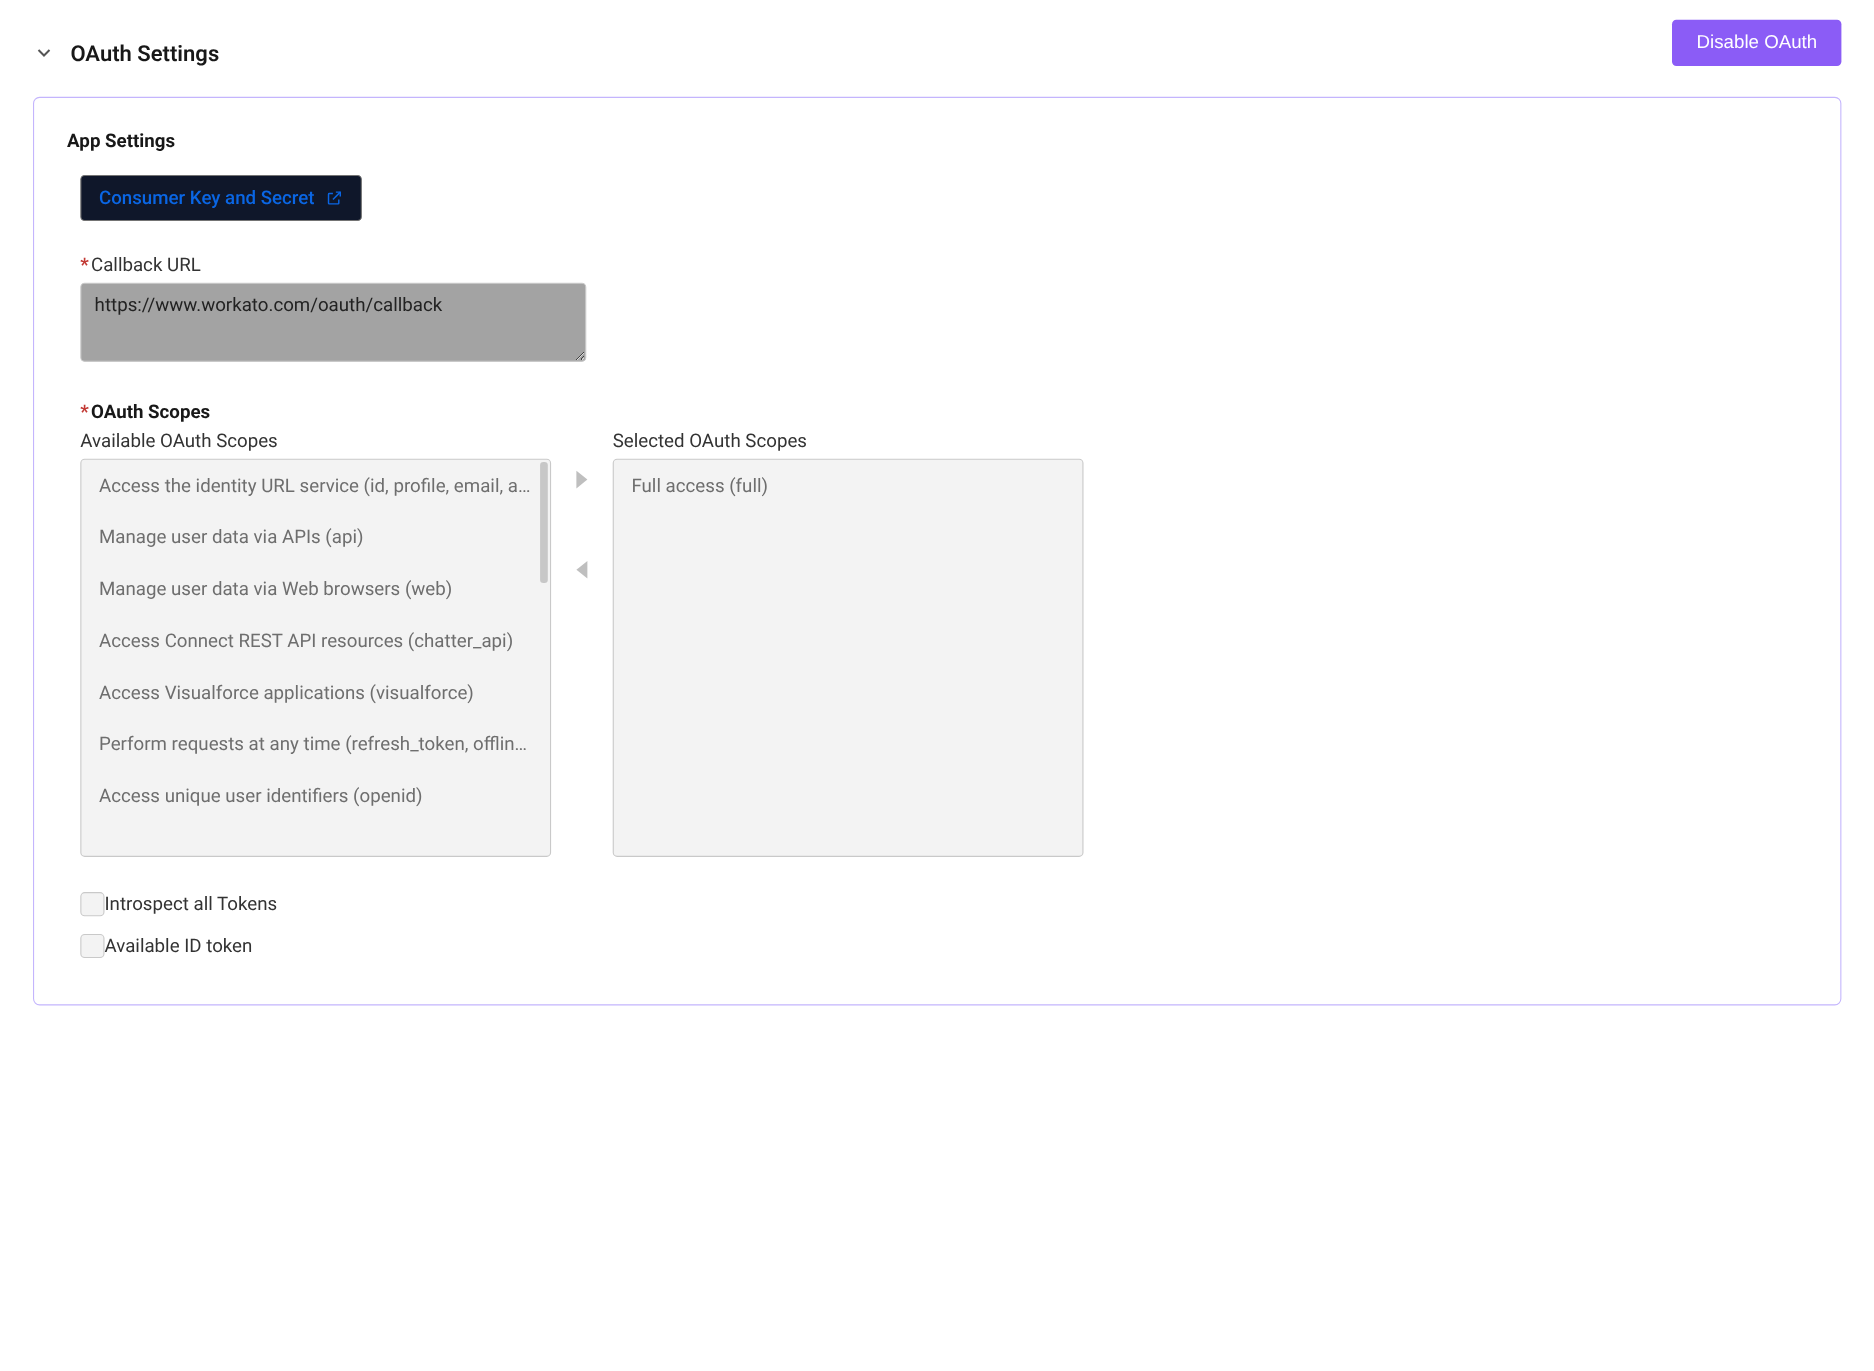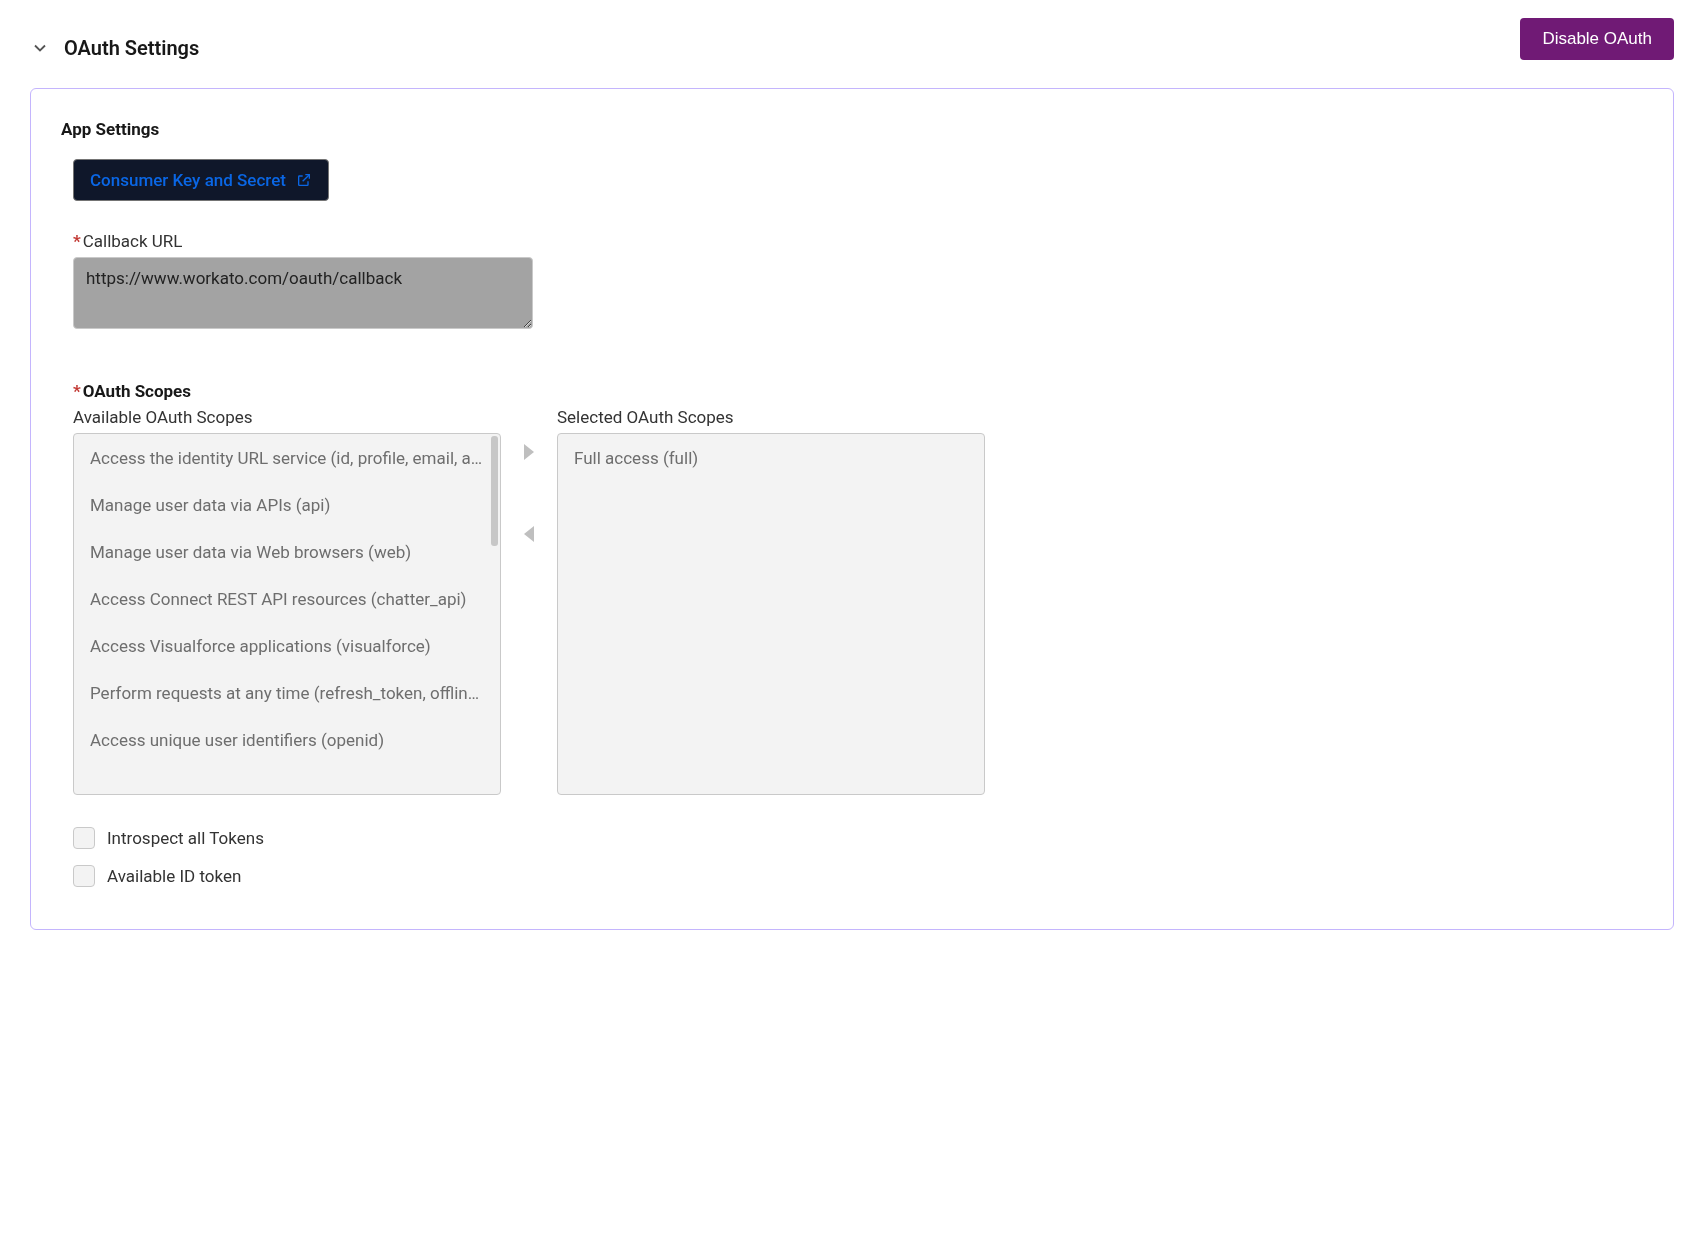--- a/index.html
+++ b/index.html
@@ -25,21 +25,21 @@
     height: 20px;
     stroke: #555;
     stroke-width: 2.2;
     fill: none;
   }
   .section-title {
     font-size: 20px;
     font-weight: 600;
   }
   .btn-disable {
-    background: #701a75;
+    background: #8b5cf6;
     color: #ffffff;
     border: none;
     border-radius: 4px;
     padding: 11px 22px;
     font-size: 17px;
     font-weight: 500;
     cursor: pointer;
   }
   .panel {
     border: 1px solid #c4b5fd;
@@ -86,21 +86,21 @@
     border: 1px solid #c9c9c9;
     background: #a3a3a3;
     border-radius: 4px;
     padding: 10px 12px;
     font-size: 17px;
     font-family: inherit;
     color: #222;
     resize: both;
   }
   .scope-heading {
-    margin-top: 48px;
+    margin-top: 32px;
     margin-left: 12px;
     font-size: 17px;
     font-weight: 700;
   }
   .dual-list {
     display: flex;
     align-items: flex-start;
     margin-left: 12px;
     margin-top: 0px;
     gap: 0;
@@ -165,21 +165,20 @@
   }
   .tri.right { border-width: 8px 0 8px 10px; border-color: transparent transparent transparent #bfbfbf; }
   .tri.left  { border-width: 8px 10px 8px 0; border-color: transparent #bfbfbf transparent transparent; }
   .check-block {
     margin-top: 32px;
     margin-left: 12px;
   }
   .check-row {
     display: flex;
     align-items: center;
-    gap: 12px;
     margin-bottom: 16px;
     font-size: 17px;
     color: #333;
     margin-top: 12px;
   }
   .checkbox {
     width: 22px; height: 22px;
     border: 1px solid #c9c9c9;
     background: #f3f3f3;
     border-radius: 4px;

